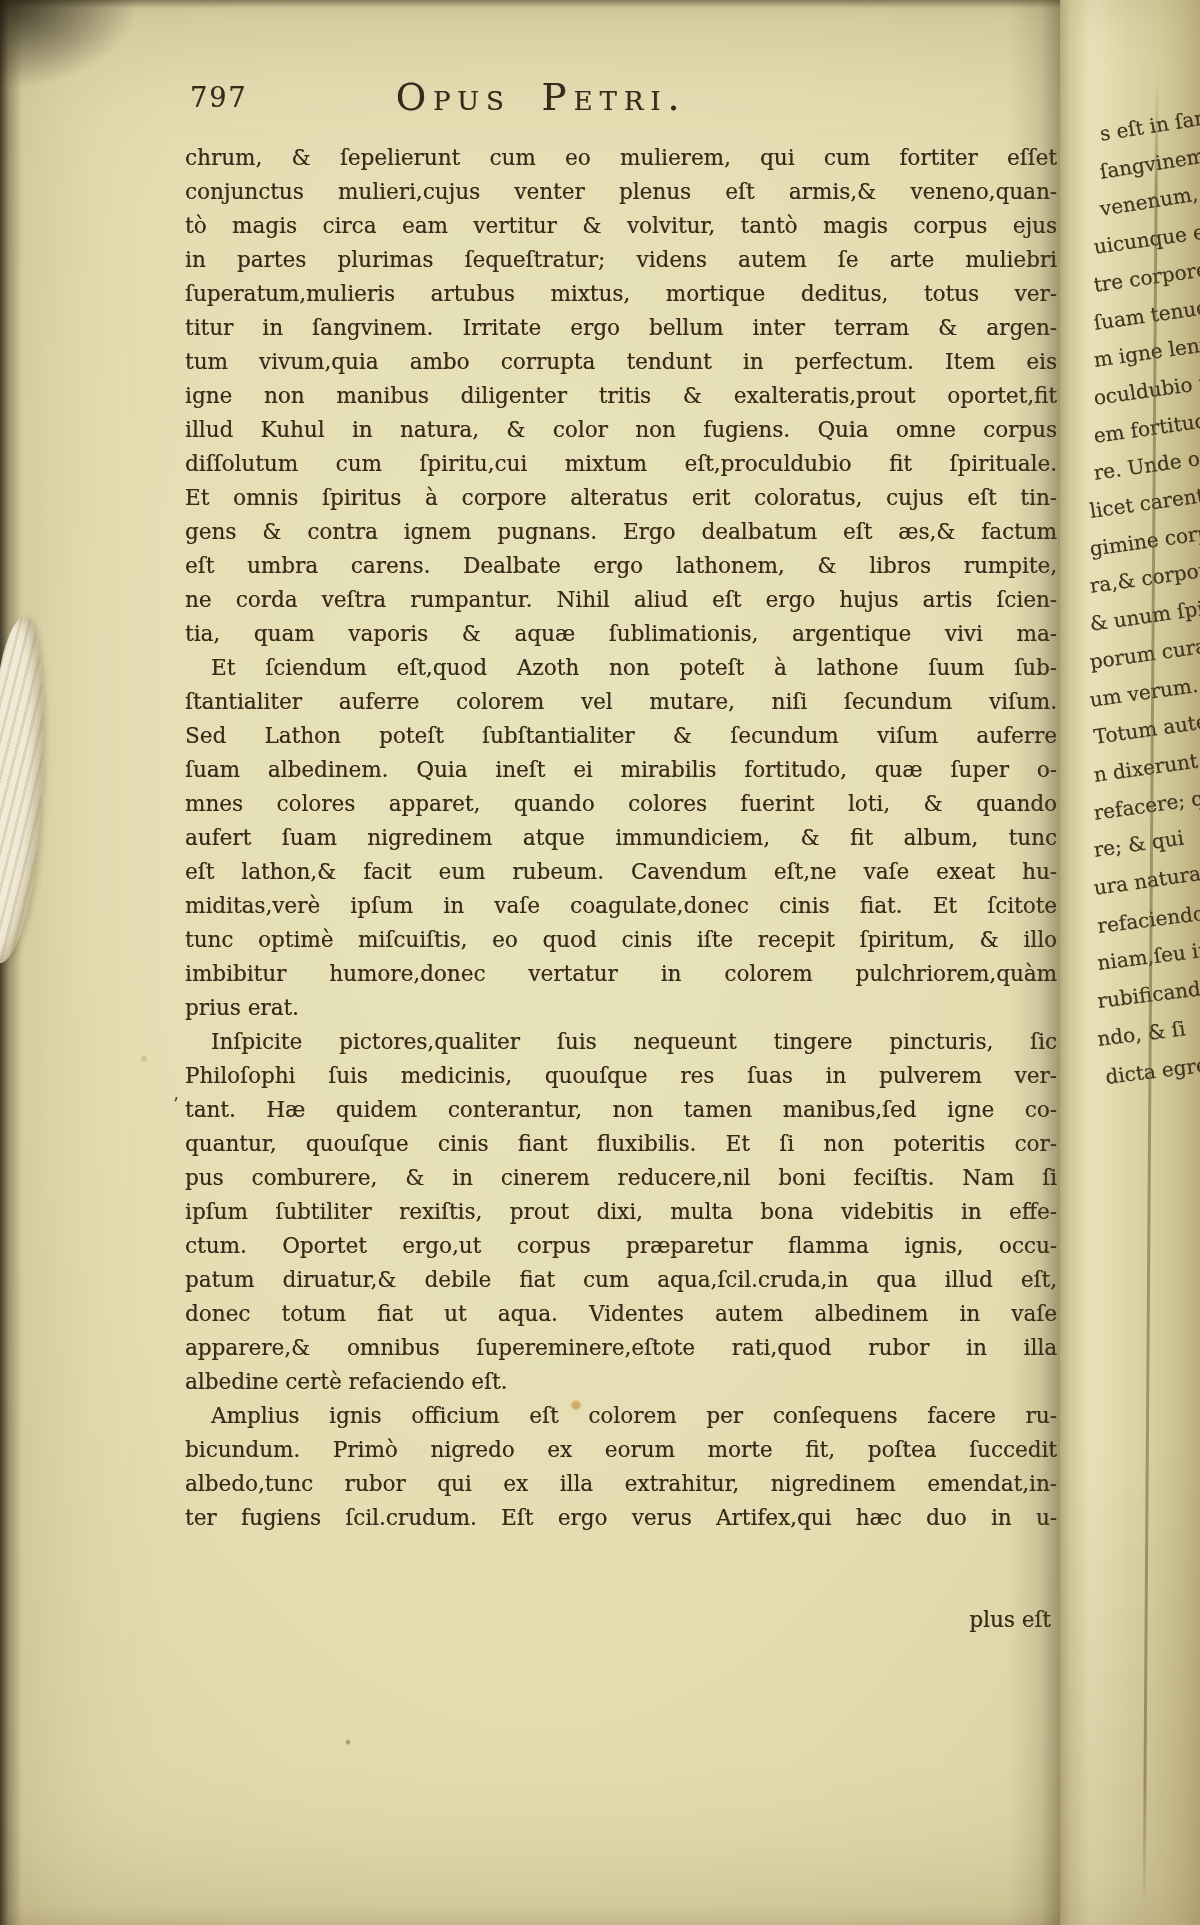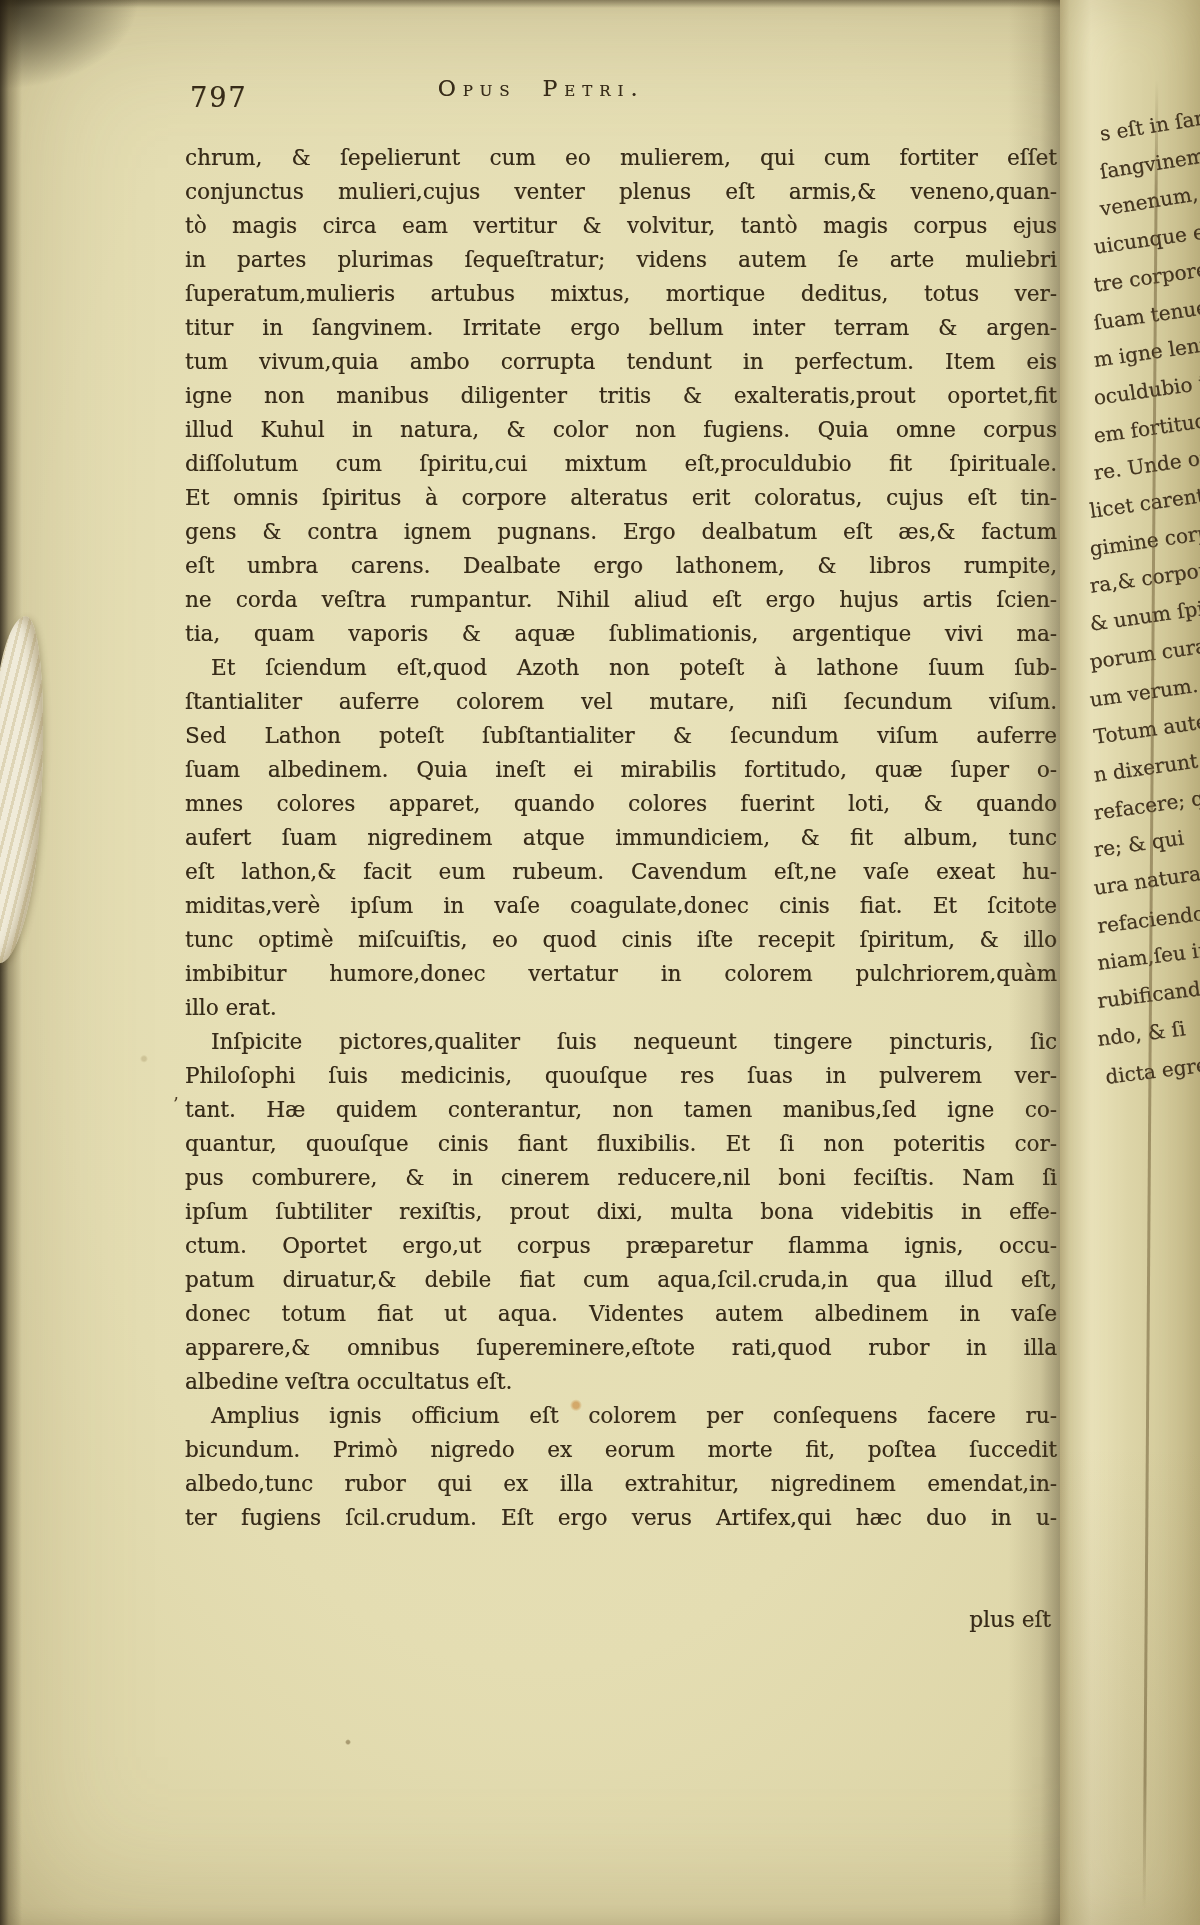--- a/index.html
+++ b/index.html
@@ -61,21 +61,21 @@
   }
   
   .pageno{
     position:absolute;left:190px;top:82px;
     font-size:27px;color:#372b19;letter-spacing:2px;
     text-shadow:.4px .4px .6px rgba(55,43,25,.55);
   }
   .running-title{
     position:absolute;left:185px;top:76px;width:872px;padding-right:160px;box-sizing:border-box;
     text-align:center;font-variant:small-caps;
-    font-size:22px;letter-spacing:7px;word-spacing:12px;color:#372b19;
+    font-size:37px;letter-spacing:7px;word-spacing:12px;color:#372b19;
     text-shadow:.4px .4px .6px rgba(55,43,25,.55);
   }
   
   .body-text{
     position:absolute;left:185px;top:141px;width:872px;
     font-size:21.5px;color:#362a18;
     text-shadow:.35px .35px .5px rgba(54,42,24,.55);
   }
   .line{
     height:34px;line-height:34px;
@@ -143,32 +143,32 @@
         <div class="line j ind" style="--i: 16;">Et ſciendum eſt,quod Azoth non poteſt à lathone ſuum ſub-</div>
         <div class="line j" style="--i: 17;">ſtantialiter auferre colorem vel mutare, niſi ſecundum viſum.</div>
         <div class="line j" style="--i: 18;">Sed Lathon poteſt ſubſtantialiter &amp; ſecundum viſum auferre</div>
         <div class="line j" style="--i: 19;">ſuam albedinem.  Quia ineſt ei mirabilis fortitudo, quæ ſuper o-</div>
         <div class="line j" style="--i: 20;">mnes colores apparet, quando colores fuerint loti, &amp; quando</div>
         <div class="line j" style="--i: 21;">aufert ſuam nigredinem atque immundiciem, &amp; fit album, tunc</div>
         <div class="line j" style="--i: 22;">eſt lathon,&amp; facit eum rubeum.  Cavendum eſt,ne vaſe exeat hu-</div>
         <div class="line j" style="--i: 23;">miditas,verè ipſum in vaſe coagulate,donec cinis fiat.  Et ſcitote</div>
         <div class="line j" style="--i: 24;">tunc optimè miſcuiſtis, eo quod cinis iſte recepit ſpiritum, &amp; illo</div>
         <div class="line j" style="--i: 25;">imbibitur humore,donec vertatur in colorem pulchriorem,quàm</div>
-        <div class="line noj" style="--i: 26;">illo erat.</div>
+        <div class="line noj" style="--i: 26;">prius erat.</div>
         <div class="line j ind" style="--i: 27;">Inſpicite pictores,qualiter ſuis nequeunt tingere  pincturis, ſic</div>
         <div class="line j" style="--i: 28;">Philoſophi ſuis medicinis, quouſque res ſuas in pulverem ver-</div>
         <div class="line j" style="--i: 29;">tant.  Hæ quidem conterantur, non tamen manibus,ſed igne co-</div>
         <div class="line j" style="--i: 30;">quantur, quouſque cinis fiant fluxibilis.  Et ſi non poteritis cor-</div>
         <div class="line j" style="--i: 31;">pus comburere, &amp; in cinerem reducere,nil boni feciſtis.  Nam ſi</div>
         <div class="line j" style="--i: 32;">ipſum ſubtiliter rexiſtis, prout dixi, multa bona videbitis in effe-</div>
         <div class="line j" style="--i: 33;">ctum.   Oportet ergo,ut corpus præparetur flamma ignis, occu-</div>
         <div class="line j" style="--i: 34;">patum diruatur,&amp; debile fiat cum aqua,ſcil.cruda,in qua illud eſt,</div>
         <div class="line j" style="--i: 35;">donec totum fiat ut aqua.  Videntes autem albedinem in vaſe</div>
         <div class="line j" style="--i: 36;">apparere,&amp; omnibus ſupereminere,eſtote rati,quod rubor in illa</div>
-        <div class="line noj" style="--i: 37;">albedine veſtra occultatus eſt.</div>
+        <div class="line noj" style="--i: 37;">albedine certè refaciendo eſt.</div>
         <div class="line j ind" style="--i: 38;">Amplius ignis officium eſt colorem per conſequens facere ru-</div>
         <div class="line j" style="--i: 39;">bicundum.  Primò nigredo ex eorum morte fit, poſtea ſuccedit</div>
         <div class="line j" style="--i: 40;">albedo,tunc rubor qui ex illa extrahitur, nigredinem emendat,in-</div>
         <div class="line j" style="--i: 41;">ter fugiens ſcil.crudum.  Eſt ergo verus Artifex,qui hæc duo in u-</div>
       </div>
 
     <div class="margin-mark">’</div>
     <div class="catchword">plus eſt</div>
   </div>
 

